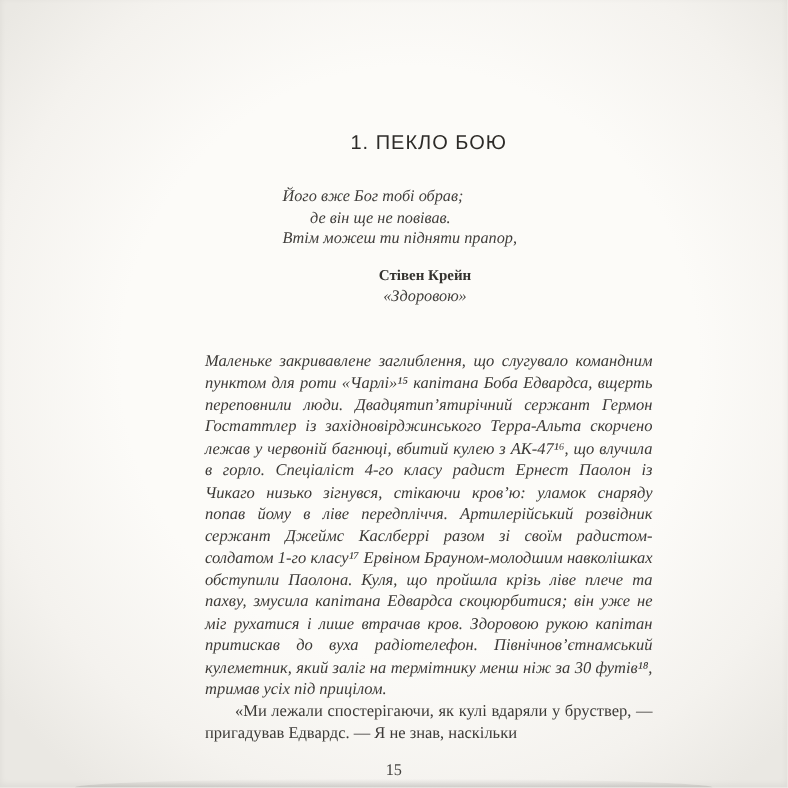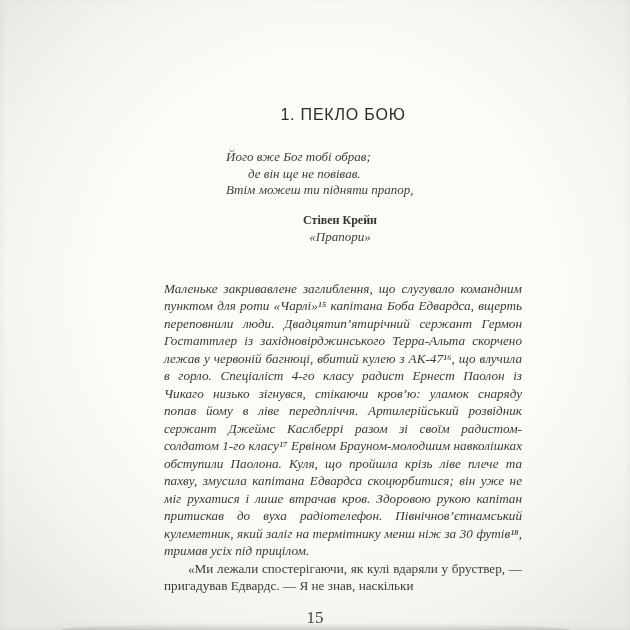--- a/index.html
+++ b/index.html
@@ -85,38 +85,38 @@
   }
   .body-par.indent {
     text-indent: 24px;
   }
   .page-number {
     position: absolute;
     left: 0;
     width: 630px;
     top: 608px;
     text-align: center;
-    font-size: 17px;
+    font-size: 13px;
     color: #44423f;
   }
 </style>
 </head>
 <body>
 
 <div class="scan">
   <div class="content">
 
     <h1 class="chapter-title">1. ПЕКЛО БОЮ</h1>
 
     <div class="epigraph">
       <div class="ep-line">Його вже Бог тобі обрав;</div>
       <div class="ep-line ep-line-last">де він ще не повівав.</div>
       <div class="ep-line">Втім можеш ти підняти прапор,</div>
       <div class="ep-author">Стівен Крейн</div>
-      <div class="ep-source">«Прапори»</div>
+      <div class="ep-source">«Здоровою»</div>
     </div>
 
     <p class="body-par first">Маленьке закривавлене заглиблення, що слугувало командним пунктом для роти «Чарлі»¹⁵ капітана Боба Едвардса, вщерть переповнили люди. Двадцятип’ятирічний сержант Гермон Гостаттлер із західновірджинського Терра-Альта скорчено лежав у червоній багнюці, вбитий кулею з АК-47¹⁶, що влучила в горло. Спеціаліст 4-го класу радист Ернест Паолон із Чикаго низько зігнувся, стікаючи кров’ю: уламок снаряду попав йому в ліве передпліччя. Артилерійський розвідник сержант Джеймс Каслберрі разом зі своїм радистом-солдатом 1-го класу¹⁷ Ервіном Брауном-молодшим навколішках обступили Паолона. Куля, що пройшла крізь ліве плече та пахву, змусила капітана Едвардса скоцюрбитися; він уже не міг рухатися і лише втрачав кров. Здоровою рукою капітан притискав до вуха радіотелефон. Північнов’єтнамський кулеметник, який заліг на термітнику менш ніж за 30 футів¹⁸, тримав усіх під прицілом.</p>
 
     <p class="body-par indent">«Ми лежали спостерігаючи, як кулі вдаряли у бруствер, — пригадував Едвардс. — Я не знав, наскільки</p>
 
   </div>
 
   <div class="page-number">15</div>
 </div>

